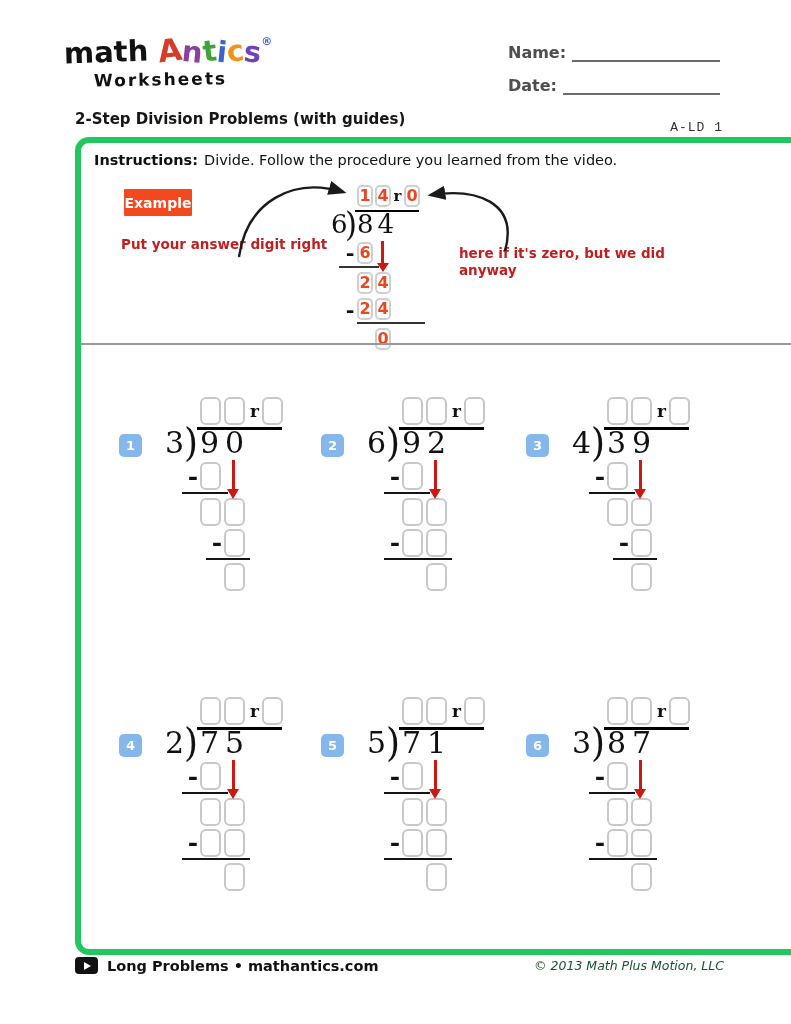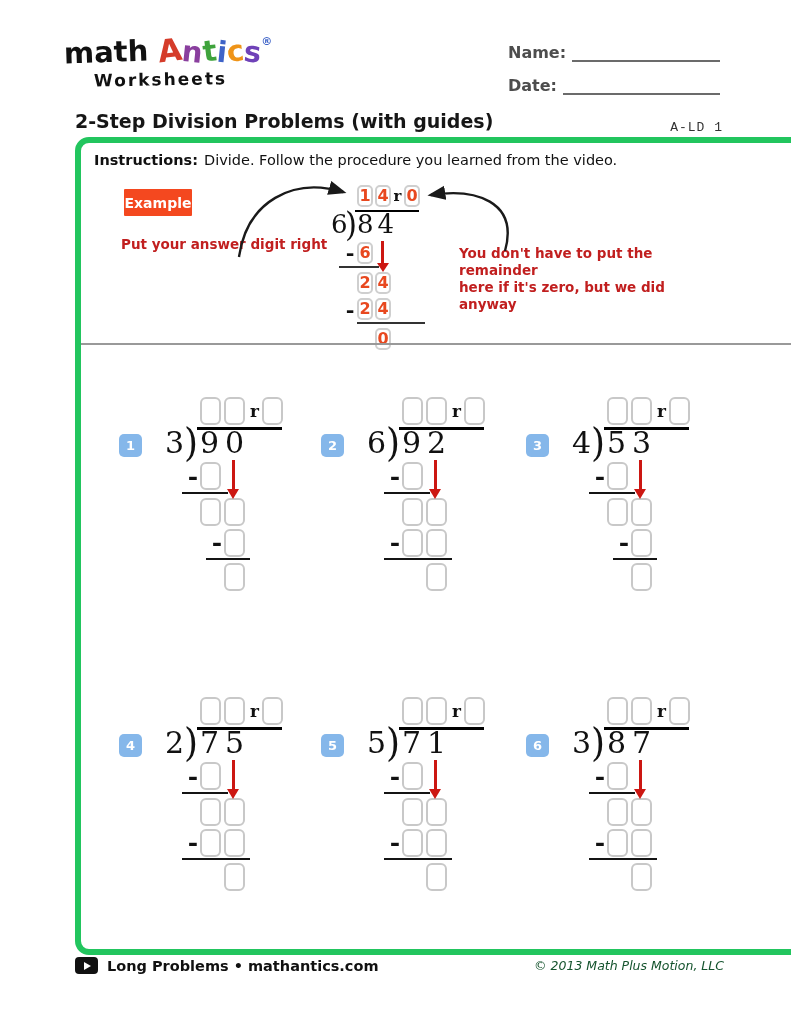--- a/index.html
+++ b/index.html
@@ -20,21 +20,21 @@
   .al5{color:#6f42b8;}
   .logo-reg{font-size:11px;color:#3e63c8;vertical-align:top;}
   .logo-line2{font-weight:bold;font-size:17px;letter-spacing:2px;margin:4px 0 0 30px;color:#111;transform:rotate(-1deg);}
 
   .fill-field{position:absolute;width:212px;display:flex;align-items:flex-end;}
   .fill-label{font-weight:bold;font-size:16px;color:#4d4d4d;margin-right:6px;}
   .fill-line{flex:1;border-bottom:2px solid #6b6b6b;height:20px;}
   #name-field{left:508px;top:40px;}
   #date-field{left:508px;top:73px;}
 
-  .page-title{position:absolute;left:75px;top:110px;font-weight:bold;font-size:19px;color:#161616;}
+  .page-title{position:absolute;left:75px;top:110px;font-weight:bold;font-size:15px;color:#161616;}
   .sheet-code{position:absolute;right:68px;top:120px;font-family:"Liberation Mono",monospace;font-size:13px;color:#333;letter-spacing:1px;}
 
   
   .main-box{position:absolute;left:75px;top:137px;width:730px;height:818px;border:6px solid #22c55e;border-radius:14px;box-sizing:border-box;}
   .instructions{position:absolute;left:13px;top:9px;font-size:14.5px;color:#111;}
   .instructions b{margin-right:6px;}
   .section-divider{position:absolute;left:0;right:0;top:200px;border-top:2px solid #999;}
 
   
   .example-area{position:absolute;left:0;top:0;width:643px;height:200px;}
@@ -133,21 +133,20 @@
     <b>Instructions:</b><span>Divide.  Follow the procedure you learned from the video.</span>
   </div>
 
   <div class="example-area">
     <div class="example-badge">Example</div>
 
     <div class="note" id="note-left">
       <div>Put your answer digit right</div>
     </div>
     <div class="note" id="note-right">
-      <div>You don't have to put the remainder</div>
       <div>here if it's zero, but we did anyway</div>
     </div>
 
     <svg class="ex-arrows" width="643" height="200">
       <defs>
         <marker id="ah" orient="auto" markerWidth="9" markerHeight="8" refX="6" refY="3">
           <path d="M0,0 L7.5,3 L0,6 z" fill="#1a1a1a"></path>
         </marker>
       </defs>
       <path d="M 158 114 C 166 58, 212 34, 262 49" fill="none" stroke="#1a1a1a" stroke-width="2.4" marker-end="url(#ah)"></path>
@@ -286,21 +285,21 @@
     <div class="pstack">
       <div class="row ans">
         <div class="box"></div>
         <div class="box"></div>
         <span class="rlab">r</span>
         <div class="box"></div>
       </div>
       <div class="row drow">
         <span class="dvs">4</span>
         <span class="brk">)</span>
-        <span class="dvd">53</span>
+        <span class="dvd">39</span>
         <div class="vinc"></div>
       </div>
       <div class="row s1">
         <span class="minus">-</span>
         <div class="box"></div>
       </div>
       <div class="hl l1"></div>
       <div class="row bd">
         <div class="box"></div>
         <div class="box"></div>

